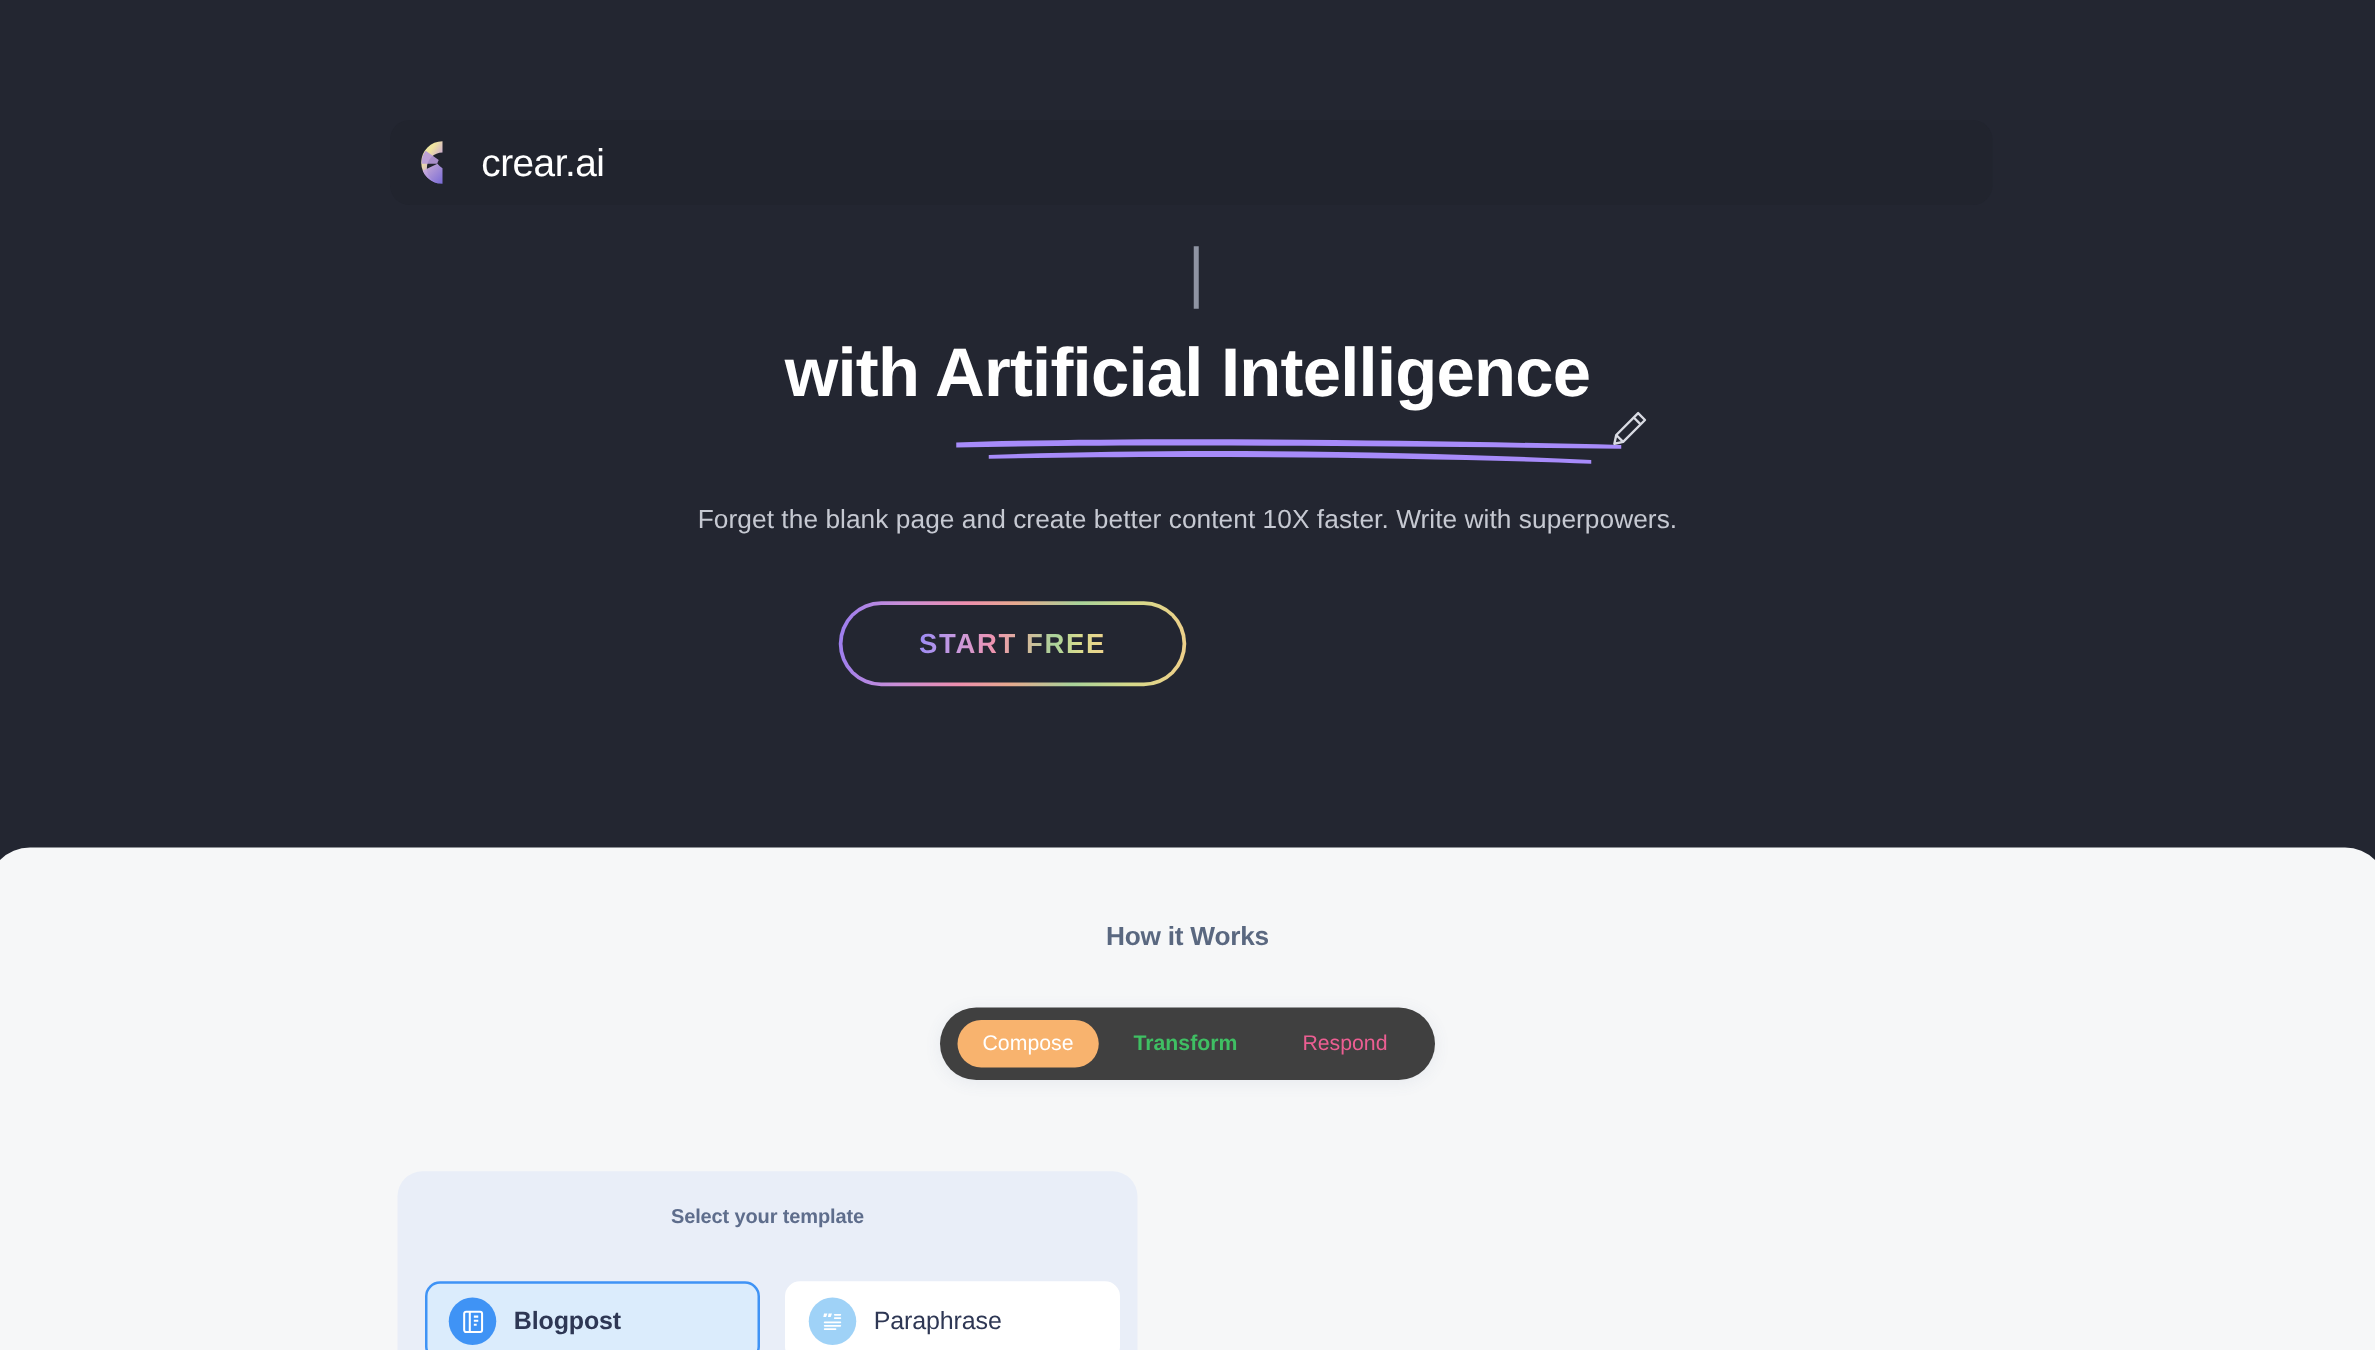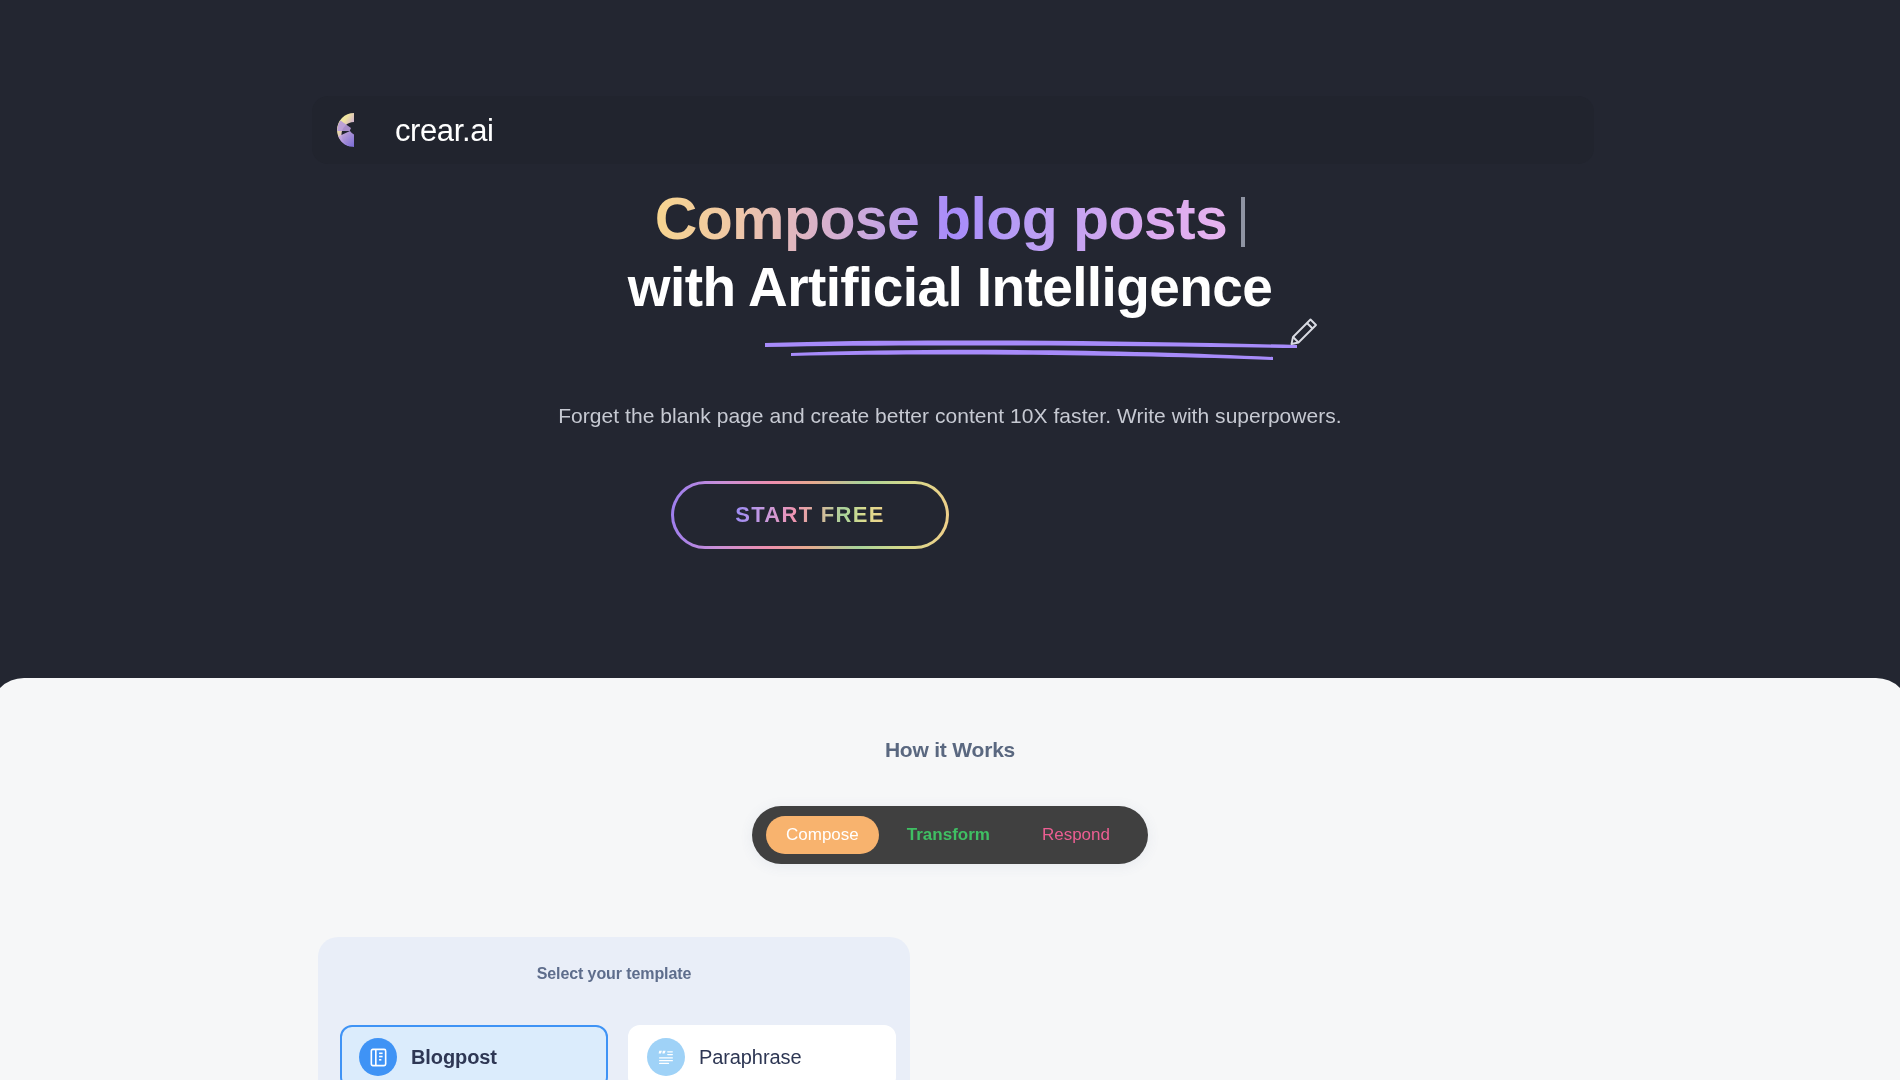--- a/index.html
+++ b/index.html
@@ -14,21 +14,21 @@
 
   
   .navbar {
     position: absolute;
     left: 312px; top: 96px;
     width: 1282px; height: 68px;
     background: #21242e;
     border-radius: 16px;
     display: flex; align-items: center;
   }
-  .brand { display: flex; align-items: center; gap: 21px; margin-left: 22px; }
+  .brand { display: flex; align-items: center; gap: 11px; margin-left: 22px; }
   .logo-mark { width: 40px; height: 40px; position: relative; }
   .logo-mark svg { display: block; width: 40px; height: 40px; }
   .brand-name {
     color: #ffffff; font-size: 31px; font-weight: 400;
     letter-spacing: -0.4px; line-height: 1;
   }
   .nav-links {
     display: flex; align-items: center; gap: 23px;
     margin-left: 138px;
   }
@@ -55,21 +55,21 @@
       #f7d58f 0%, #f0c9a4 13%, #e0b6c0 25%,
       #c9a8e0 38%, #a78bfa 52%, #b79cf5 63%,
       #c9a4f0 76%, #dcaaef 88%, #e7b4f0 100%);
     -webkit-background-clip: text; background-clip: text;
     -webkit-text-fill-color: transparent; color: transparent;
   }
   .caret {
     display: inline-block; width: 4px; height: 50px;
     background: #8f94a3; vertical-align: -8px; margin-left: 14px;
   }
-  .hero-h2-wrap { position: absolute; left: 0; top: 257px; width: 1900px; }
+  .hero-h2-wrap { position: absolute; left: 0; top: 268px; width: 1900px; }
   .hero-h2 {
     display: inline-block; position: relative;
     font-size: 55px; font-weight: 700; color: #ffffff;
     letter-spacing: -0.6px; white-space: nowrap; line-height: 1.1;
   }
   .swoosh { position: absolute; left: 133px; top: 56px; width: 540px; height: 26px; }
   .pencil-icon { position: absolute; left: 658px; top: 43px; width: 34px; height: 34px; }
   .hero-sub {
     position: absolute; left: 0; top: 404px; width: 1900px;
     font-size: 21px; color: #c6c9d2; font-weight: 400; letter-spacing: 0.05px;
@@ -175,21 +175,21 @@
           <path d="M3.2 21 A17 17 0 0 1 6.5 10.5 L17 18 A12.5 12.5 0 0 0 15.8 21 Z" fill="#b79ada" opacity="0.9"></path>
         </svg>
       </span>
       <span class="brand-name">crear.ai</span>
     </div>
 
   </nav>
 
   <div class="hero">
     <h1 class="hero-h1">
-      <span class="grad-text">Compose blog posts</span><span class="caret"></span>
+      <span class="caret"></span>
     </h1>
 
     <div class="hero-h2-wrap">
       <h2 class="hero-h2">
         <span>with Artificial Intelligence</span>
         <span class="swoosh">
           <svg viewBox="0 0 540 26" preserveAspectRatio="none">
             <path d="M4 7 C150 2 370 5 536 9 L536 12 C370 10 150 8 4 11 Z" fill="#a78bfa"></path>
             <path d="M30 17 C180 11 380 14 512 21 L512 24 C380 19 180 17 30 20 Z" fill="#a78bfa"></path>
           </svg>

